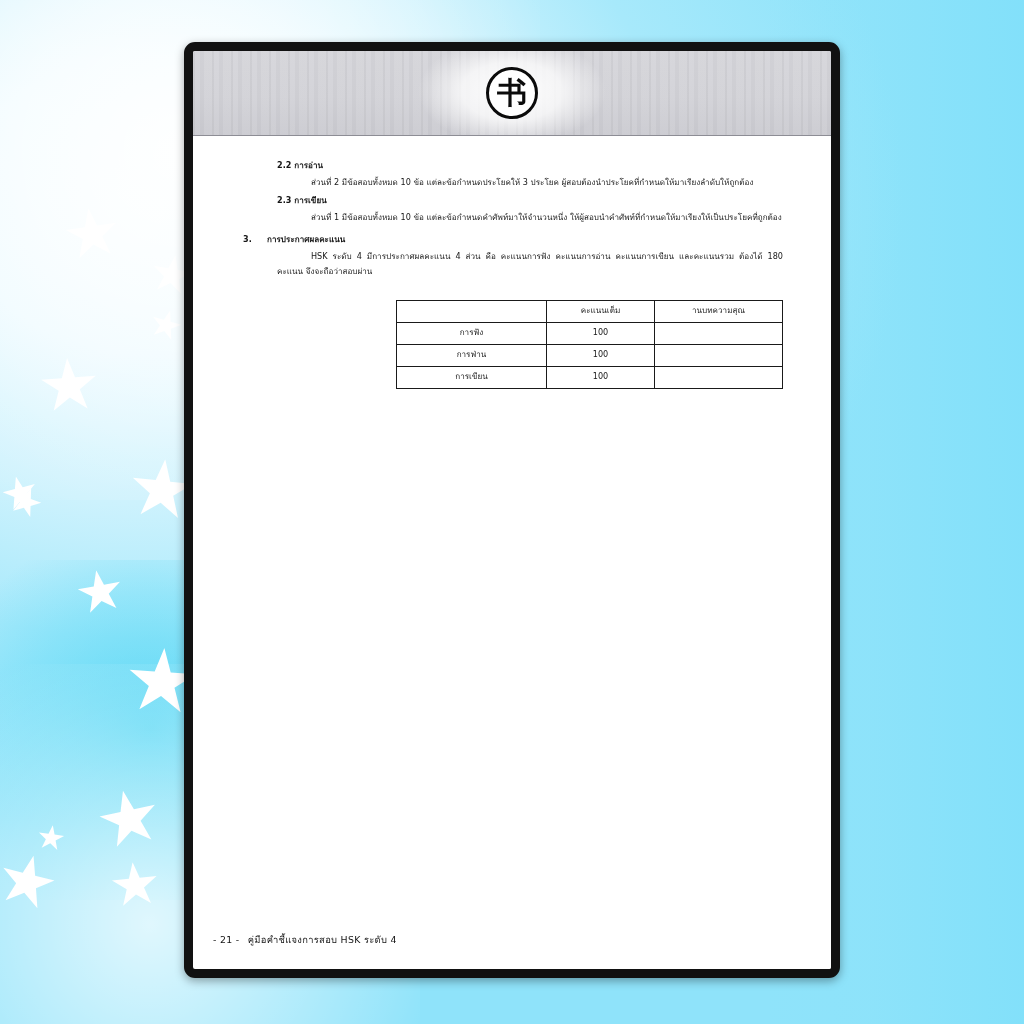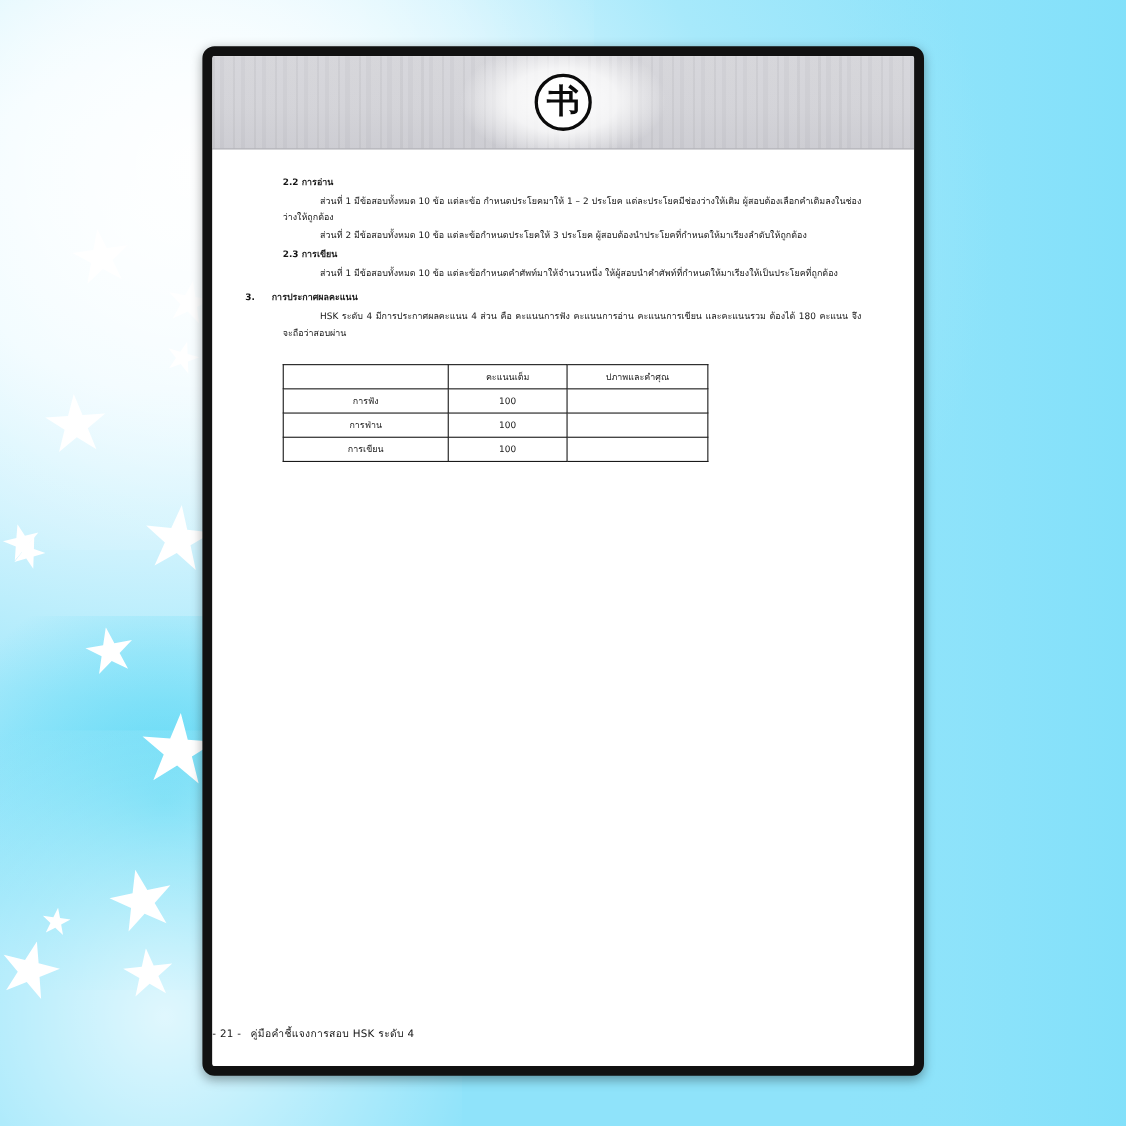--- a/index.html
+++ b/index.html
@@ -135,20 +135,21 @@
     color: #0b0b0b;
     margin-top: -1px;
   }
 
   
   #doc-body {
     position: relative;
     height: calc(100% - 85px);
     padding: 0;
     background: #ffffff;
+    margin-left: 20px;
   }
   #content {
     position: absolute;
     left: 64px;
     right: 48px;
     top: 22px;
     color: #161616;
     font-size: 8.1px;
     line-height: 1.92;
     letter-spacing: 0.02px;
@@ -169,21 +170,21 @@
     text-indent: 34px;
     text-align: justify;
   }
   .block-gap { height: 7px; }
   .block-gap-sm { height: 3px; }
 
   
   #score-table-wrap {
     margin: 20px 0 0 0;
     display: flex;
-    justify-content: flex-start;
+    justify-content: flex-end;
   }
   table#score-table {
     border-collapse: collapse;
     width: 386px;
     font-size: 8.1px;
     table-layout: fixed;
   }
   #score-table th,
   #score-table td {
     border: 1.3px solid #1a1a1a;
@@ -249,21 +250,20 @@
   <div id="doc-banner">
     <div id="logo-mark">
       <span id="logo-glyph">书</span>
     </div>
   </div>
 
   <div id="doc-body">
     <div id="content">
 
       <div class="sec-head">2.2 การอ่าน</div>
-      <div class="para">ส่วนที่ 1  มีข้อสอบทั้งหมด 10 ข้อ แต่ละข้อ กำหนดประโยคมาให้ 1 – 2 ประโยค แต่ละประโยคมีช่องว่างให้เติม ผู้สอบต้องเลือกคำเติมลงในช่องว่างให้ถูกต้อง</div>
       <div class="para">ส่วนที่ 2  มีข้อสอบทั้งหมด 10 ข้อ  แต่ละข้อกำหนดประโยคให้ 3 ประโยค ผู้สอบต้องนำประโยคที่กำหนดให้มาเรียงลำดับให้ถูกต้อง</div>
 
       <div class="block-gap-sm"></div>
 
       <div class="sec-head">2.3 การเขียน</div>
       <div class="para">ส่วนที่ 1  มีข้อสอบทั้งหมด 10 ข้อ  แต่ละข้อกำหนดคำศัพท์มาให้จำนวนหนึ่ง ให้ผู้สอบนำคำศัพท์ที่กำหนดให้มาเรียงให้เป็นประโยคที่ถูกต้อง</div>
 
       <div class="block-gap"></div>
 
       <div class="sec-head lvl1">
@@ -276,21 +276,21 @@
         <table id="score-table">
           <colgroup>
             <col class="c1">
               <col class="c2">
               <col class="c3">
           </colgroup>
           <thead>
             <tr>
               <th></th>
               <th>คะแนนเต็ม</th>
-              <th>ปภาพและคำศุณ</th>
+              <th>านบทความสุณ</th>
             </tr>
           </thead>
           <tbody id="score-table-body">
               <tr>
                 <td>การฟัง</td>
                 <td>100</td>
                 <td></td>
               </tr>
               <tr>
                 <td>การฟ่าน</td>

